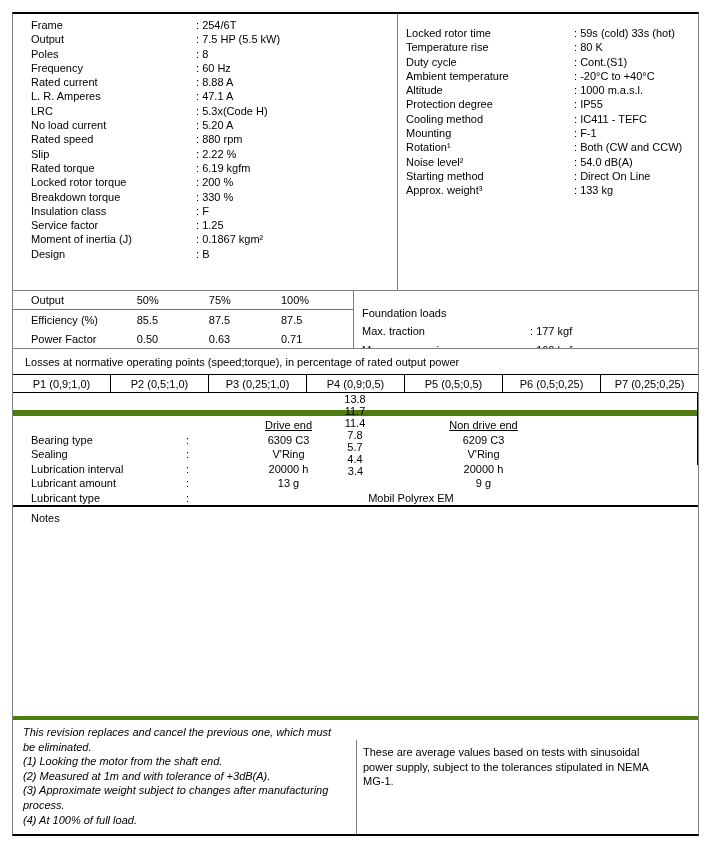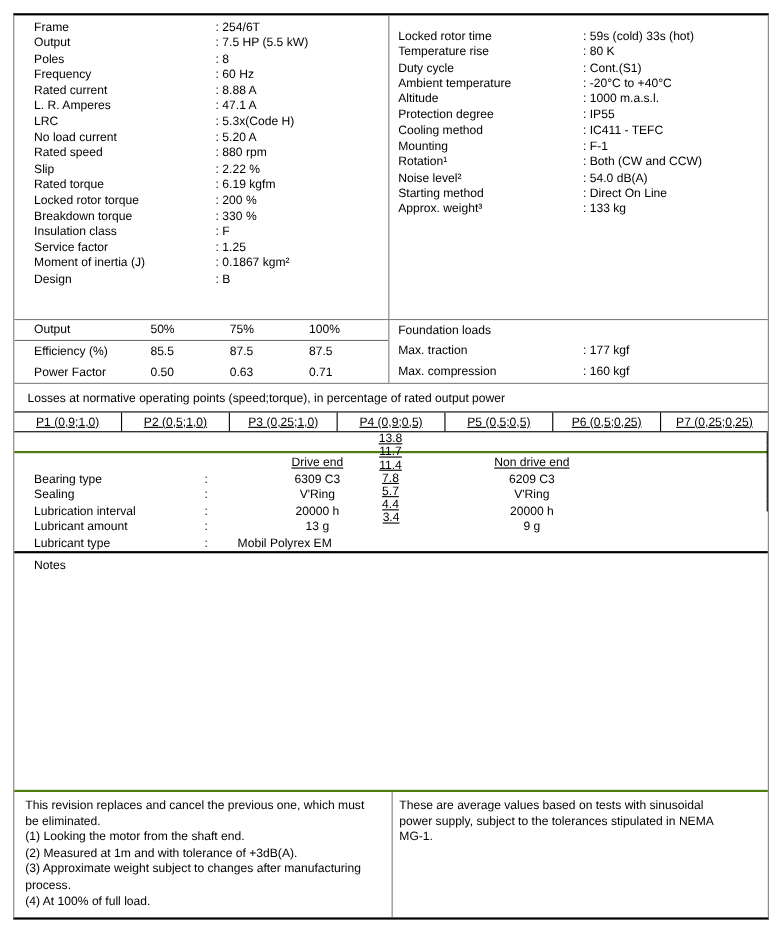--- a/index.html
+++ b/index.html
@@ -11,69 +11,69 @@
   }
   .sheet {
     position: absolute; left: 12px; top: 12px;
     width: 687px; height: 824px;
     border-top: 2px solid #000; border-bottom: 2px solid #000;
     border-left: 1px solid #7f7f7f; border-right: 1px solid #7f7f7f;
     display: flex; flex-direction: column;
   }
 
   
-  .sec1 { height: 276px; display: flex; overflow: hidden; }
+  .sec1 { height: 276px; display: flex; overflow: hidden; gap: 44px; }
   .half-l { width: 340px; padding-top: 4px; }
   .half-r { flex: 1; border-left: 1px solid #7f7f7f; padding-top: 12px; }
   .spec-row { display: flex; line-height: 14.3px; }
   .half-l .spec-row .lbl { width: 183px; padding-left: 18px; }
   .half-r .spec-row .lbl { width: 176px; padding-left: 8px; }
   .spec-row .val::before { content: ": "; white-space: pre; }
 
   
   .sec2 { height: 58px; display: flex; border-top: 1px solid #7f7f7f; overflow: hidden; }
   .sec2 .half-l, .sec2 .half-r { padding-top: 0; }
   .o-row { display: flex; height: 19px; align-items: center; }
   .o-row.hdr { border-bottom: 1px solid #6f6f6f; }
   .o-row .c0 { width: 128px; padding-left: 18px; }
   .o-row .c  { width: 75px; }
-  .f-title { height: 19px; display: flex; align-items: center; padding-left: 8px; }
+  .f-title { height: 19px; display: flex; align-items: center; padding-left: 8px; margin-top: 12px; }
   .f-row { display: flex; line-height: 19px; }
   .f-row .lbl { width: 176px; padding-left: 8px; }
   .f-row .val::before { content: ": "; white-space: pre; }
 
   
   .sec3 { border-top: 1px solid #7f7f7f; }
   .loss-title { height: 25px; display: flex; align-items: center; padding-left: 12px; }
-  .loss-table { border-top: 1px solid #000; border-bottom: 2px solid #4d7c0f; text-decoration: underline; }
+  .loss-table { border-top: 1px solid #000; border-bottom: 6px solid #4d7c0f; }
   .loss-row { display: flex; }
   .loss-row.hdr { height: 18px; border-bottom: 1px solid #000; }
   .loss-row.vals { height: 17px; flex-direction: column; }
   .loss-row > div { flex: 1; display: flex; align-items: center; justify-content: center; border-right: 1px solid #000; }
   .loss-row > div:last-child { border-right: none; }
 
   
   .sec4 { height: 91px; border-bottom: 2px solid #000; padding-top: 2px; overflow: hidden; }
   .b-row { display: flex; line-height: 14.6px; }
   .b-lbl { width: 173px; padding-left: 18px; }
   .b-colon { width: 30px; }
   .b-row:not(.b-hdr) .b-colon::before { content: ":"; }
   .b-de  { width: 145px; text-align: center; }
   .b-nde { width: 245px; text-align: center; }
   .b-hdr .b-de span, .b-hdr .b-nde span { text-decoration: underline; }
-  .b-span { width: 390px; text-align: left; }
-
-  
-  .sec5 { flex: 1; border-bottom: 2px solid #4d7c0f; }
+  .b-span { width: 390px; text-align: center; }
+
+  
+  .sec5 { flex: 1; border-bottom: 4px solid #4d7c0f; }
   .notes-title { padding: 5px 0 0 18px; }
 
   
   .sec6 { height: 114px; display: flex; overflow: hidden; }
-  .foot-l { width: 343px; padding: 5px 24px 0 10px; line-height: 14.6px; }
-  .foot-r { flex: 1; border-left: 1px solid #7f7f7f; padding: 5px 30px 0 6px; line-height: 14.6px; }
+  .foot-l { width: 343px; padding: 5px 24px 0 10px; line-height: 14.6px; font-style: italic; }
+  .foot-r { flex: 1; border-left: 1px solid #7f7f7f; padding: 5px 30px 0 6px; line-height: 14.6px; margin-top: 20px; }
 </style>
 </head>
 <body>
 
 <div class="sheet">
 
   <div class="sec1">
     <div class="half-l">
 
         <div class="spec-row">

